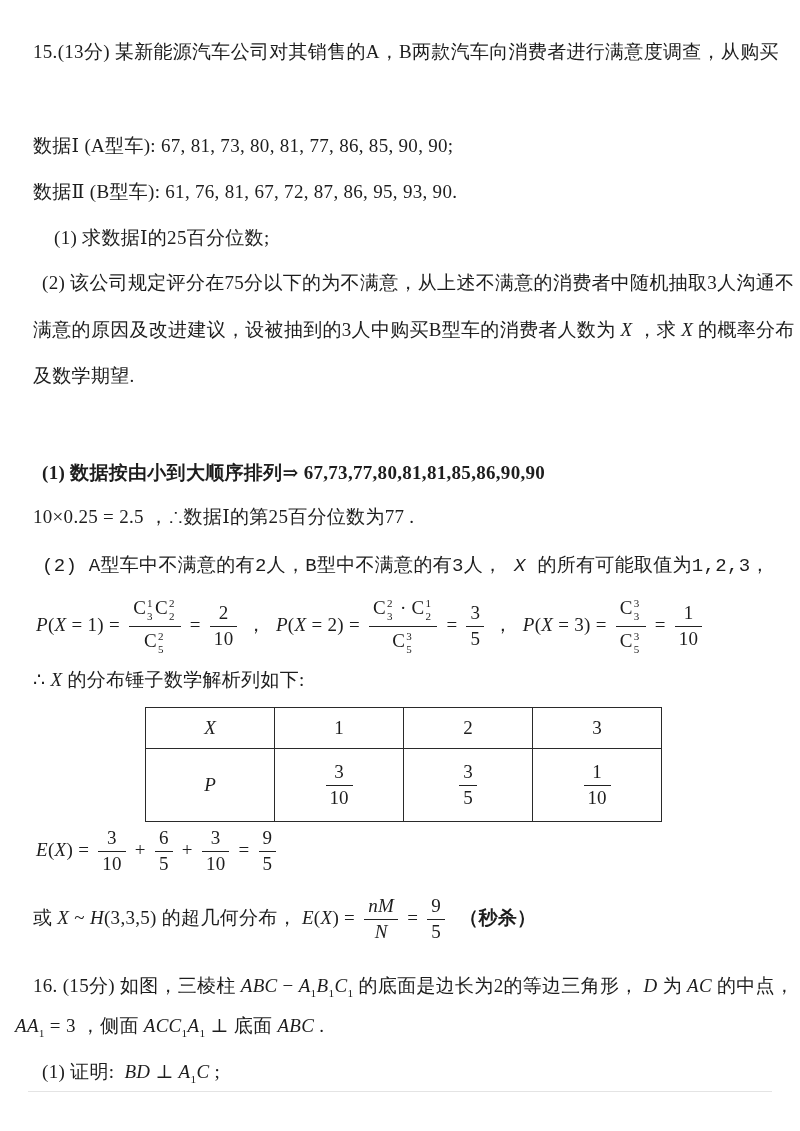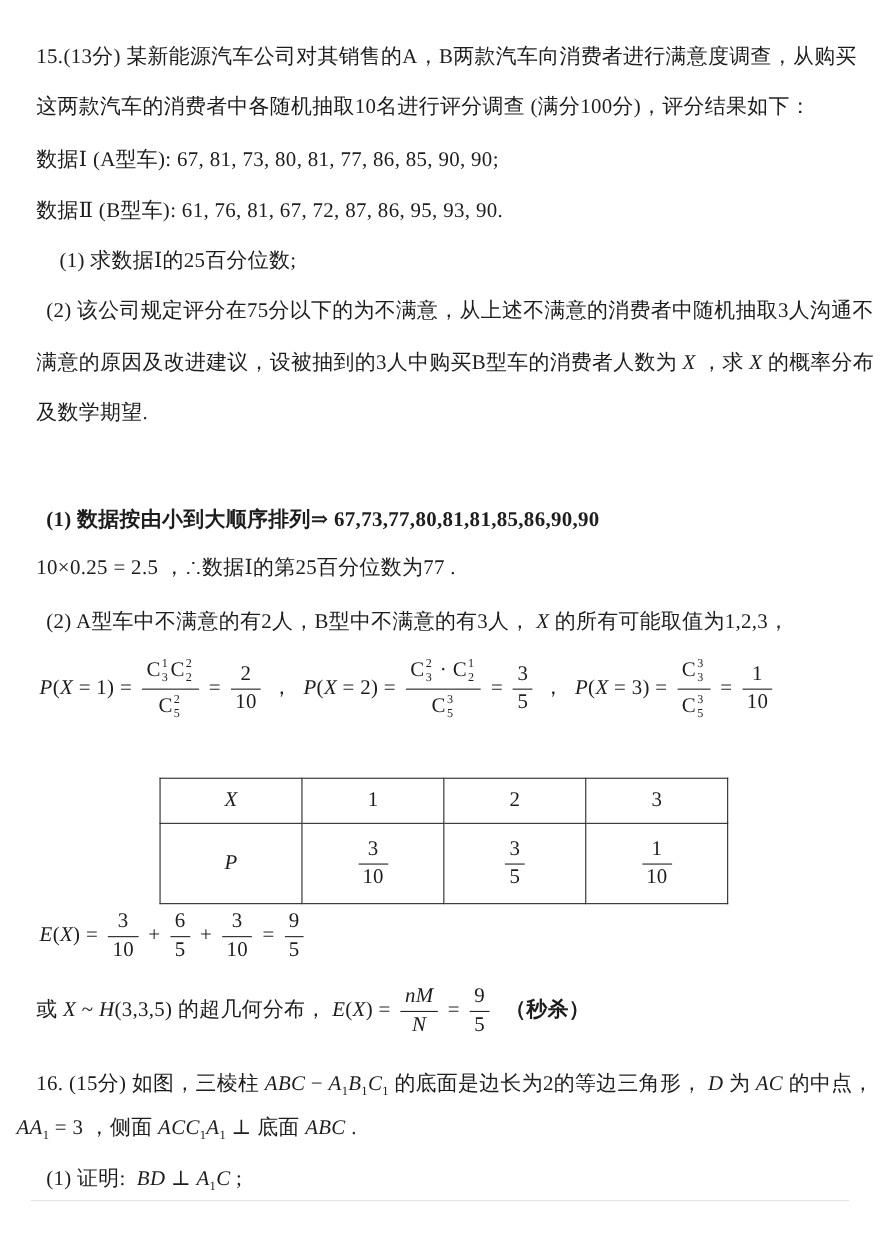--- a/index.html
+++ b/index.html
@@ -26,33 +26,33 @@
   .dist .var{font-style:italic;}
   .dist .frac{margin:0;}
   .divider{position:absolute;top:1091px;left:28px;width:744px;border-top:1px solid #e4e4e4;}
 </style>
 </head>
 <body>
 
 <div class="page">
 
   <div class="line" style="top:40px;left:33px;">15.(13分) 某新能源汽车公司对其销售的A，B两款汽车向消费者进行满意度调查，从购买</div>
-  <div class="line" style="top:86px;left:33px;">这两款汽车的消费者中各随机抽取10名进行评分调查 (满分100分)，评分结果如下：</div>
   <div class="line" style="top:134px;left:33px;">数据Ⅰ (A型车): 67, 81, 73, 80, 81, 77, 86, 85, 90, 90;</div>
   <div class="line" style="top:180px;left:33px;">数据Ⅱ (B型车): 61, 76, 81, 67, 72, 87, 86, 95, 93, 90.</div>
   <div class="line" style="top:226px;left:54px;">(1) 求数据Ⅰ的25百分位数;</div>
   <div class="line" style="top:271px;left:42px;">(2) 该公司规定评分在75分以下的为不满意，从上述不满意的消费者中随机抽取3人沟通不</div>
   <div class="line" style="top:318px;left:33px;">满意的原因及改进建议，设被抽到的3人中购买B型车的消费者人数为 <i>X</i> ，求 <i>X</i> 的概率分布</div>
   <div class="line" style="top:364px;left:33px;">及数学期望.</div>
 
   <div class="line" style="top:461px;left:42px;font-weight:bold;">(1) 数据按由小到大顺序排列⇒ 67,73,77,80,81,81,85,86,90,90</div>
   <div class="line" style="top:505px;left:33px;">10×0.25 = 2.5 ，∴数据Ⅰ的第25百分位数为77 .</div>
 
-  <div class="line" style="top:554px;left:42px;">(2) A型车中不满意的有2人，B型中不满意的有3人， <i>X</i> 的所有可能取值为1,2,3，</div>
+  <div class="line" style="top:554px;left:42px;font-family:Liberation Mono, monospace;">(2) A型车中不满意的有2人，B型中不满意的有3人， <i>X</i> 的所有可能取值为1,2,3，</div>
   <div class="line" style="top:596px;left:36px;"><i>P</i>(<i>X</i> = 1) = <span class="frac"><span class="n">C<span class="su"><b>1</b><b>3</b></span>C<span class="su"><b>2</b><b>2</b></span></span><span class="d">C<span class="su"><b>2</b><b>5</b></span></span></span> = <span class="frac"><span class="n">2</span><span class="d">10</span></span> ，&nbsp; <i>P</i>(<i>X</i> = 2) = <span class="frac"><span class="n">C<span class="su"><b>2</b><b>3</b></span> · C<span class="su"><b>1</b><b>2</b></span></span><span class="d">C<span class="su"><b>3</b><b>5</b></span></span></span> = <span class="frac"><span class="n">3</span><span class="d">5</span></span> ，&nbsp; <i>P</i>(<i>X</i> = 3) = <span class="frac"><span class="n">C<span class="su"><b>3</b><b>3</b></span></span><span class="d">C<span class="su"><b>3</b><b>5</b></span></span></span> = <span class="frac"><span class="n">1</span><span class="d">10</span></span></div>
+  <div class="line" style="top:668px;left:33px;">∴ <i>X</i> 的分布锤子数学解析列如下:</div>
 
   <table class="dist">
     <tbody>
         <tr class="r1">
       <td class="var">X</td>
       <td>1</td>
       <td>2</td>
       <td>3</td>
     </tr>
     <tr class="r2">

